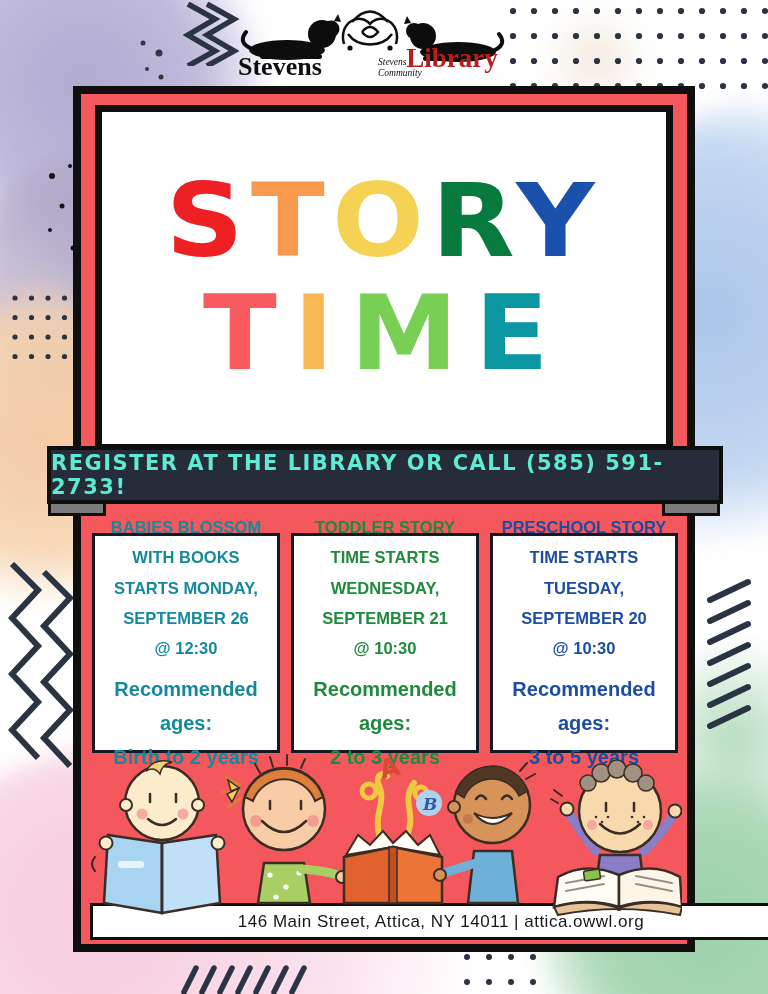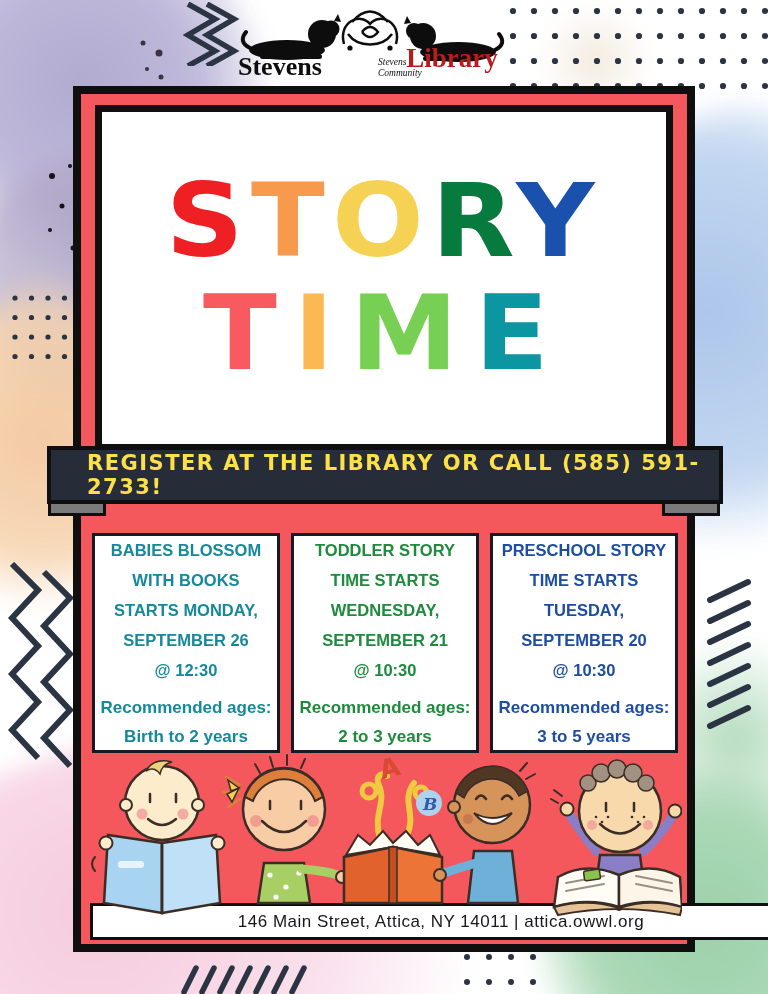--- a/index.html
+++ b/index.html
@@ -42,21 +42,21 @@
   .tab-left{left:48px;top:476px;}
   .tab-right{left:662px;top:476px;}
   .banner{position:absolute;left:47px;top:446px;width:676px;height:58px;box-sizing:border-box;
     background:#262c38;border:4px solid #0f0f0f;z-index:6;display:flex;align-items:center;justify-content:center;}
   .banner-text{font-family:"DejaVu Sans",sans-serif;font-weight:bold;font-size:21px;letter-spacing:1.5px;}
 
   .cards{position:absolute;left:92px;top:533px;width:586px;height:220px;display:flex;gap:11px;z-index:2;}
   .card{flex:1;background:#ffffff;border:3px solid #141a26;box-sizing:border-box;
     display:flex;flex-direction:column;align-items:center;justify-content:center;padding:6px 2px;}
   .card-heading{white-space:pre-line;text-align:center;font-weight:bold;font-size:16.5px;line-height:1.82;}
-  .card-ages{white-space:pre-line;text-align:center;font-weight:bold;font-size:17px;line-height:1.7;margin-top:9px;}
+  .card-ages{white-space:pre-line;text-align:center;font-weight:bold;font-size:20px;line-height:1.7;margin-top:9px;}
 
   .kids{position:absolute;left:88px;top:751px;width:594px;height:166px;z-index:4;}
 
   .footer-bar{position:absolute;left:90px;top:903px;width:702px;height:37px;box-sizing:border-box;
     background:#ffffff;border:3px solid #0f0f0f;z-index:3;display:flex;align-items:center;justify-content:center;}
   .footer-text{font-size:17px;letter-spacing:.5px;color:#17171b;}
 </style>
 </head>
 <body>
 
@@ -245,21 +245,21 @@
     <span style="color: rgb(238, 32, 36);">S</span><span style="color: rgb(248, 154, 78);">T</span><span style="color: rgb(246, 210, 84);">O</span><span style="color: rgb(7, 122, 61);">R</span><span style="color: rgb(26, 81, 173);">Y</span>
   </div>
   <div class="story-line l2">
     <span style="color: rgb(249, 90, 96);">T</span><span style="color: rgb(251, 185, 84);">I</span><span style="color: rgb(119, 208, 84);">M</span><span style="color: rgb(11, 150, 161);">E</span>
   </div>
 </div>
 
 <div class="tab tab-left"></div>
 <div class="tab tab-right"></div>
 <div class="banner" style="background: rgb(38, 44, 56);">
-  <div class="banner-text" style="color: #fde047; margin-left: 36px;">REGISTER AT THE LIBRARY OR CALL (585) 591-2733!</div>
+  <div class="banner-text" style="color: #5eead4;">REGISTER AT THE LIBRARY OR CALL (585) 591-2733!</div>
 </div>
 
 <div class="cards">
   <div class="card">
     <div class="card-heading" style="color: rgb(21, 137, 156);">BABIES BLOSSOM
 WITH BOOKS
 STARTS MONDAY,
 SEPTEMBER 26
 @ 12:30</div>
     <div class="card-ages" style="color: rgb(21, 137, 156);">Recommended ages:

